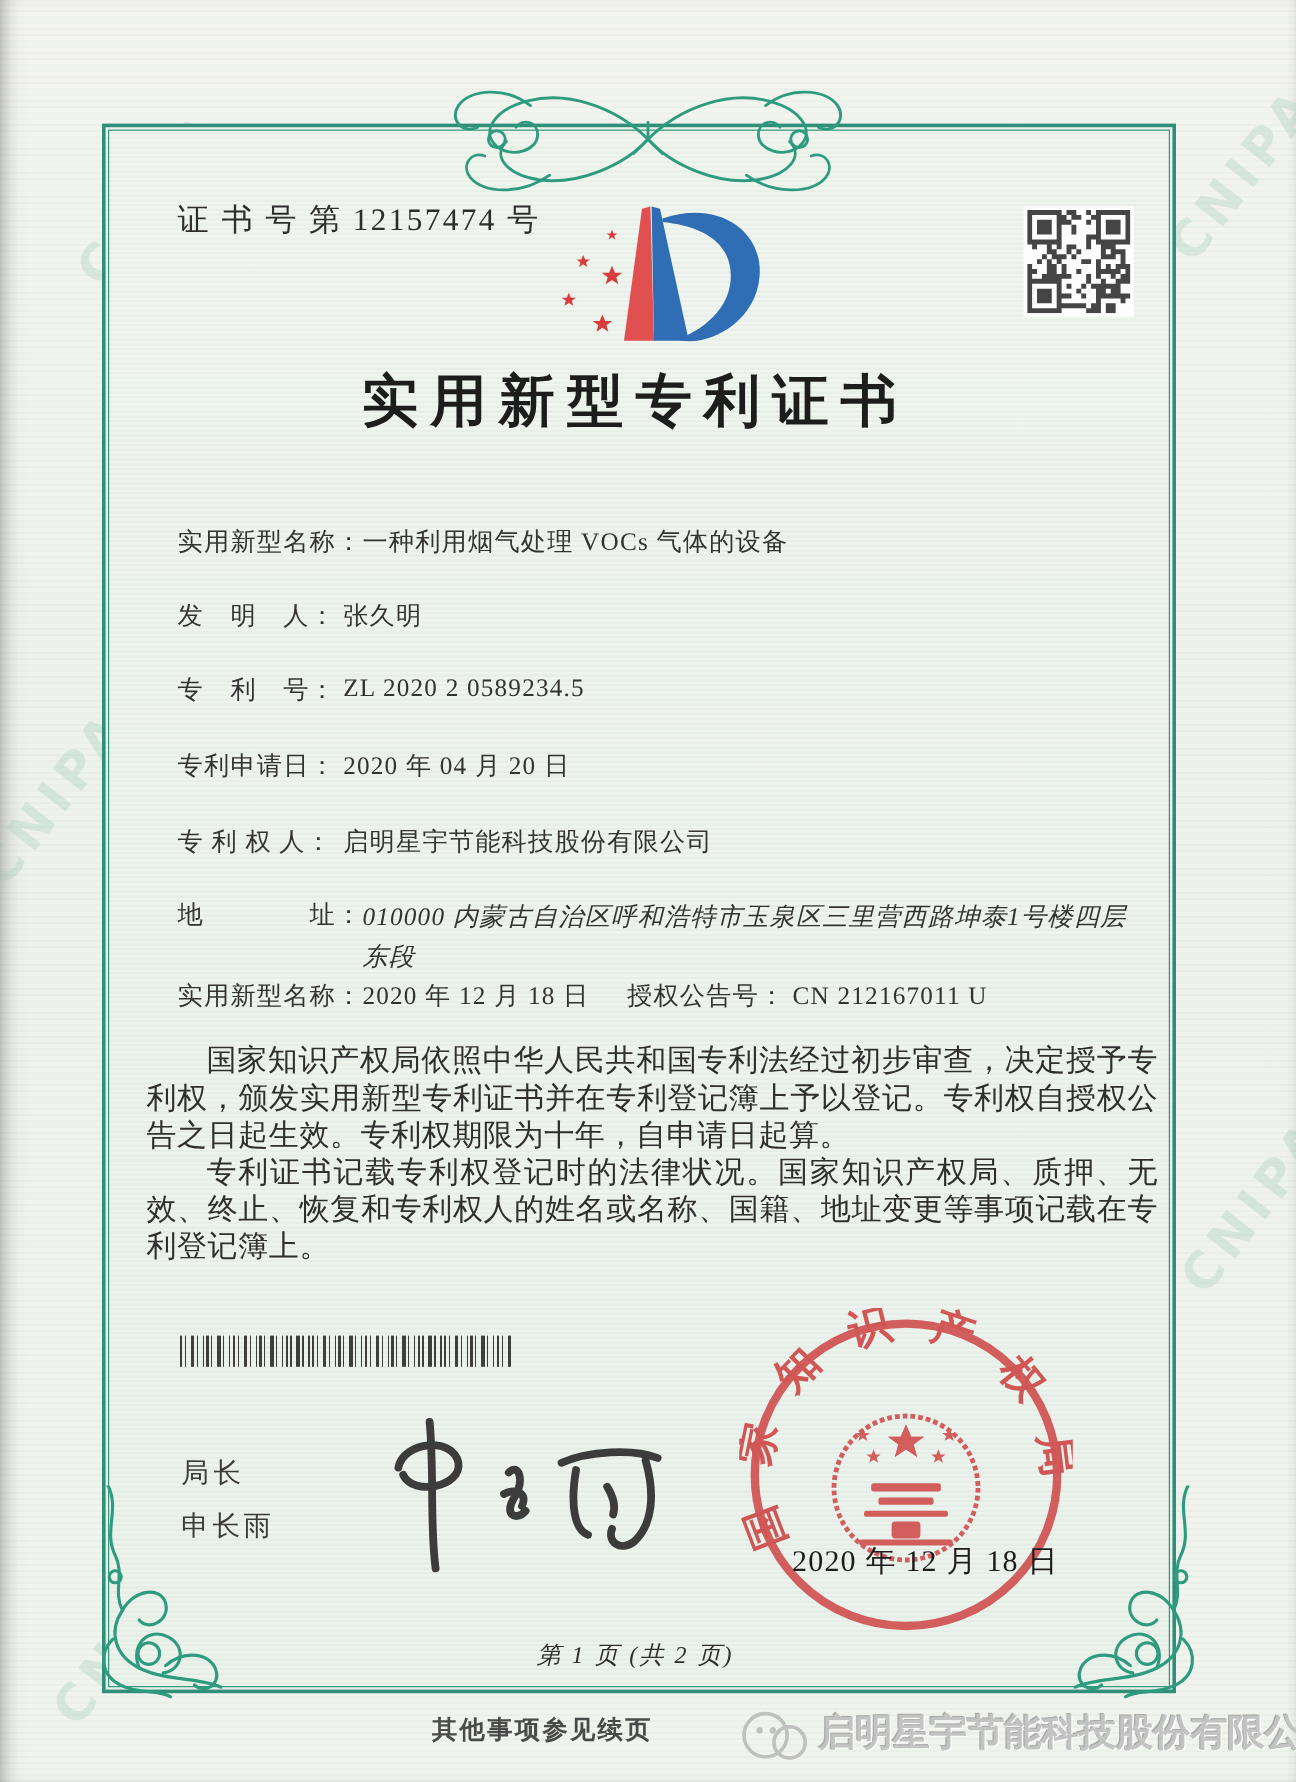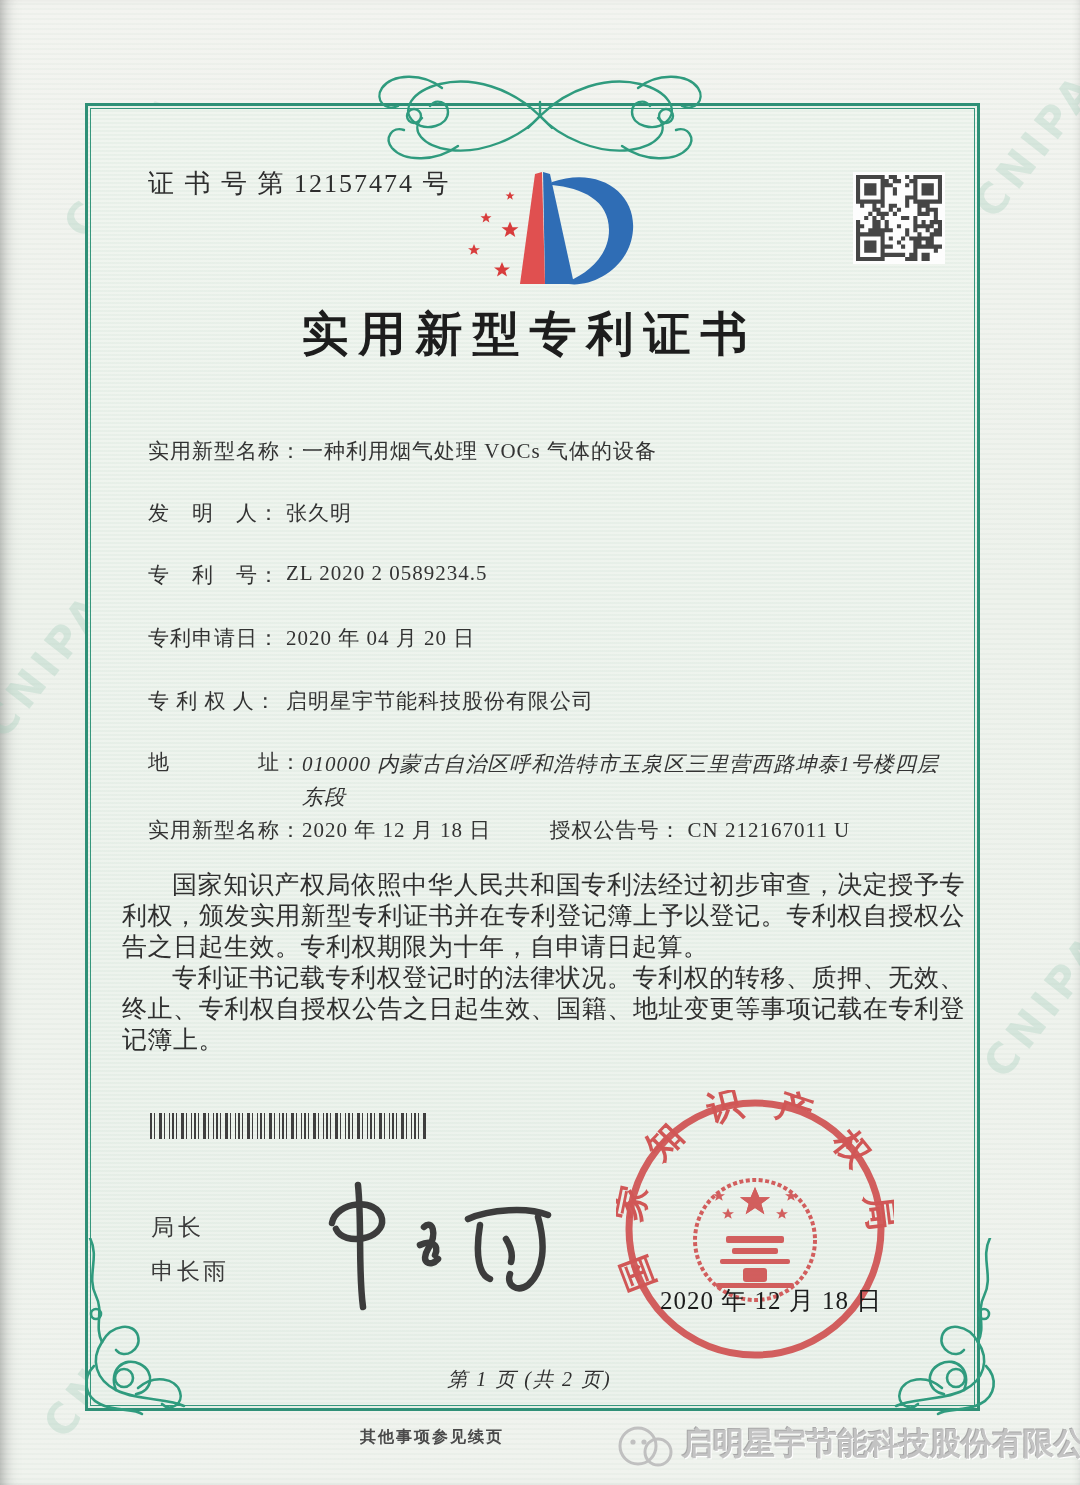--- a/index.html
+++ b/index.html
@@ -44,21 +44,21 @@
   .title{
     position:absolute;left:85px;top:303px;width:889px;
     text-align:center;font-size:47px;font-weight:bold;letter-spacing:10px;color:#1d1d1d;
   }
   
   .fields{position:absolute;left:148px;top:0;width:830px;font-size:21px;color:#333;}
   .frow{position:absolute;left:0;white-space:nowrap;}
   .frow .lbl{display:inline-block;min-width:138px;letter-spacing:1px;vertical-align:top;}
   .frow .val{letter-spacing:1px;}
   .frow .val.wrap{display:inline-block;white-space:normal;width:655px;line-height:33px;vertical-align:top;font-style:italic;}
-  .grant2{margin-left:53px;font-family:Liberation Mono, monospace;}
+  .grant2{margin-left:26px;font-family:Liberation Mono, monospace;}
   
   .paras{position:absolute;left:122px;top:869px;width:843px;font-size:25px;line-height:31px;text-align:justify;color:#2f2f2f;}
   .paras p{margin:0;text-indent:2em;letter-spacing:0.5px;}
   
   .barcode{
     position:absolute;left:150px;top:1113px;width:276px;height:26px;
     background:
       repeating-linear-gradient(90deg,
         #3e3e3e 0 2px, transparent 2px 4px,
         #3e3e3e 4px 5px, transparent 5px 9px,
@@ -71,21 +71,21 @@
   .director-name{position:absolute;left:151px;top:1256px;font-size:23px;letter-spacing:3px;color:#3b3b3b;font-family:Liberation Serif, serif;}
   .signature{position:absolute;left:300px;top:1175px;width:270px;height:140px;}
   
   .seal{position:absolute;left:616px;top:1090px;width:278px;height:278px;opacity:0.92;}
   .seal-date{
     position:absolute;left:660px;top:1284px;width:210px;
     font-size:25px;color:#1c1c1c;letter-spacing:1px;white-space:nowrap;
   }
   
   .page-info{position:absolute;left:85px;top:1366px;width:889px;text-align:center;font-size:20px;letter-spacing:2px;color:#2f2f2f;font-style:italic;}
-  .footer-note{position:absolute;left:360px;top:1427px;font-size:16px;font-weight:bold;letter-spacing:2px;color:#4a4a4a;}
+  .footer-note{position:absolute;left:360px;top:1427px;font-size:21px;font-weight:bold;letter-spacing:2px;color:#4a4a4a;}
   .footer-logo{position:absolute;left:614px;top:1418px;width:62px;height:56px;}
   .footer-company{
     position:absolute;left:682px;top:1423px;
     font-family:"Liberation Sans","DejaVu Sans",sans-serif;
     font-size:31px;font-weight:bold;letter-spacing:0px;
     color:#c3c3c3;text-shadow:1px 1px 0 #ffffff, -1px -1px 0 #a8a8a8;
     white-space:nowrap;
   }
 </style>
 </head>
@@ -185,21 +185,21 @@
       <span class="lbl">地　　　　址：</span><span class="val wrap">010000 内蒙古自治区呼和浩特市玉泉区三里营西路坤泰1号楼四层东段</span>
     </div>
     <div class="frow" style="top:816px;">
       <span class="lbl">实用新型名称：</span><span class="val">2020 年 12 月 18 日</span>
       <span class="lbl grant2">授权公告号：</span><span class="val">CN 212167011 U</span>
     </div>
   </div>
 
   <div class="paras">
     <p>国家知识产权局依照中华人民共和国专利法经过初步审查，决定授予专利权，颁发实用新型专利证书并在专利登记簿上予以登记。专利权自授权公告之日起生效。专利权期限为十年，自申请日起算。</p>
-    <p>专利证书记载专利权登记时的法律状况。专利权的转移、质押、无效、终止、专利权自授权公告之日起生效、国籍、地址变更等事项记载在专利登记簿上。</p>
+    <p>专利证书记载专利权登记时的法律状况。国家知识产权局、质押、无效、终止、恢复和专利权人的姓名或名称、国籍、地址变更等事项记载在专利登记簿上。</p>
   </div>
 
   <div class="barcode"></div>
 
   <div class="director-title">局长</div>
   <div class="director-name">申长雨</div>
 
   <svg class="signature" viewBox="0 0 270 140">
     <g fill="none" stroke="#3c3c3c" stroke-width="6.5" stroke-linecap="round">
       <path d="M32,48 C36,26 78,22 82,44 C85,64 44,72 36,54"></path>

